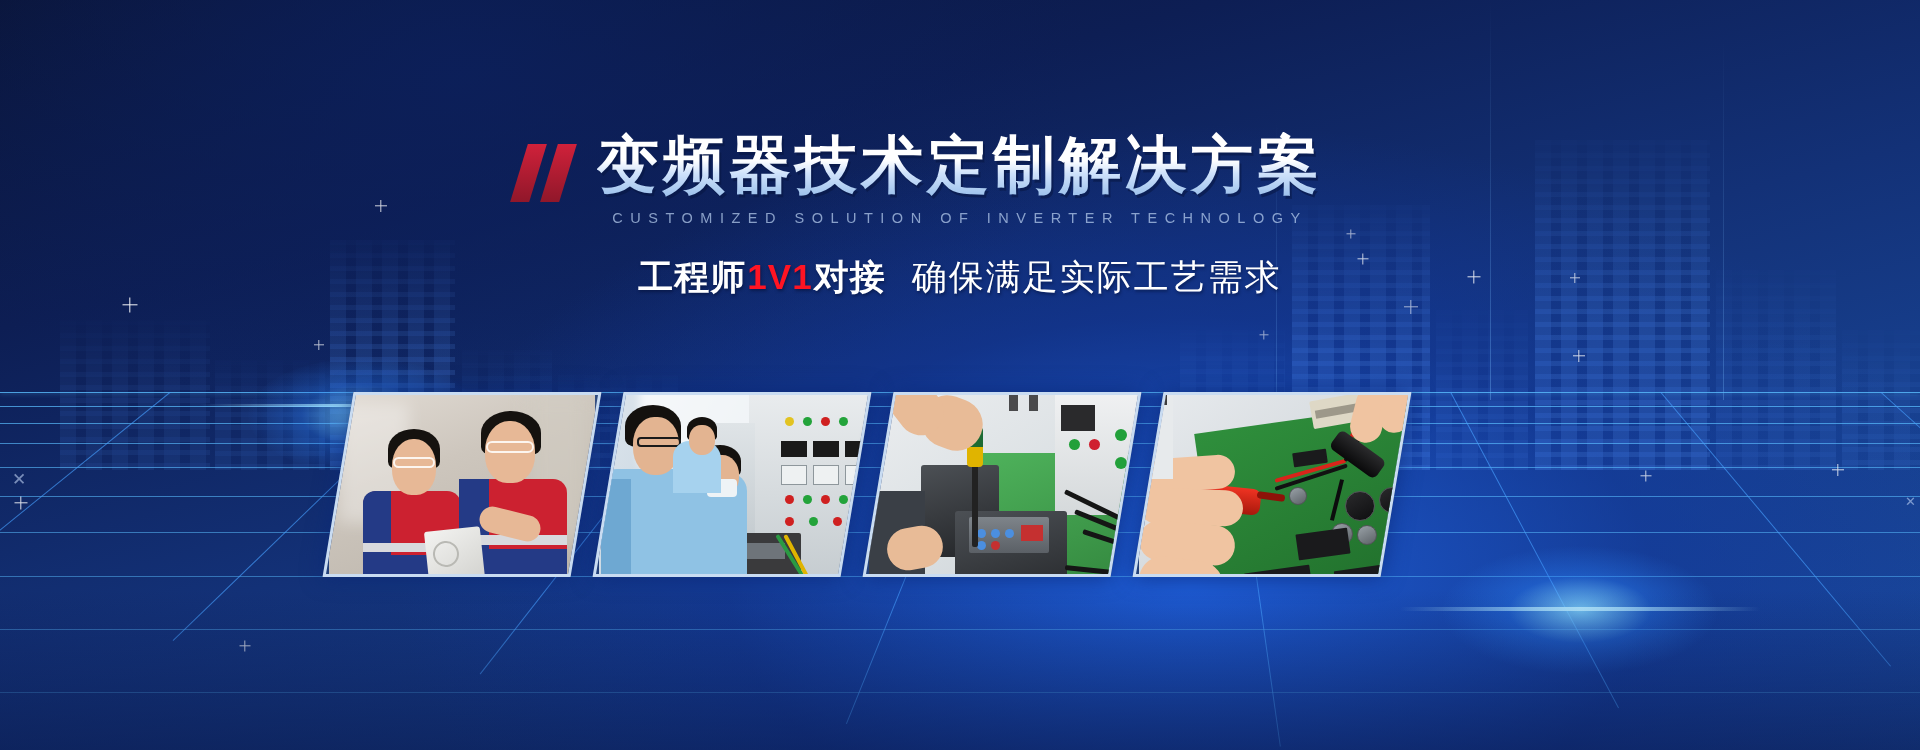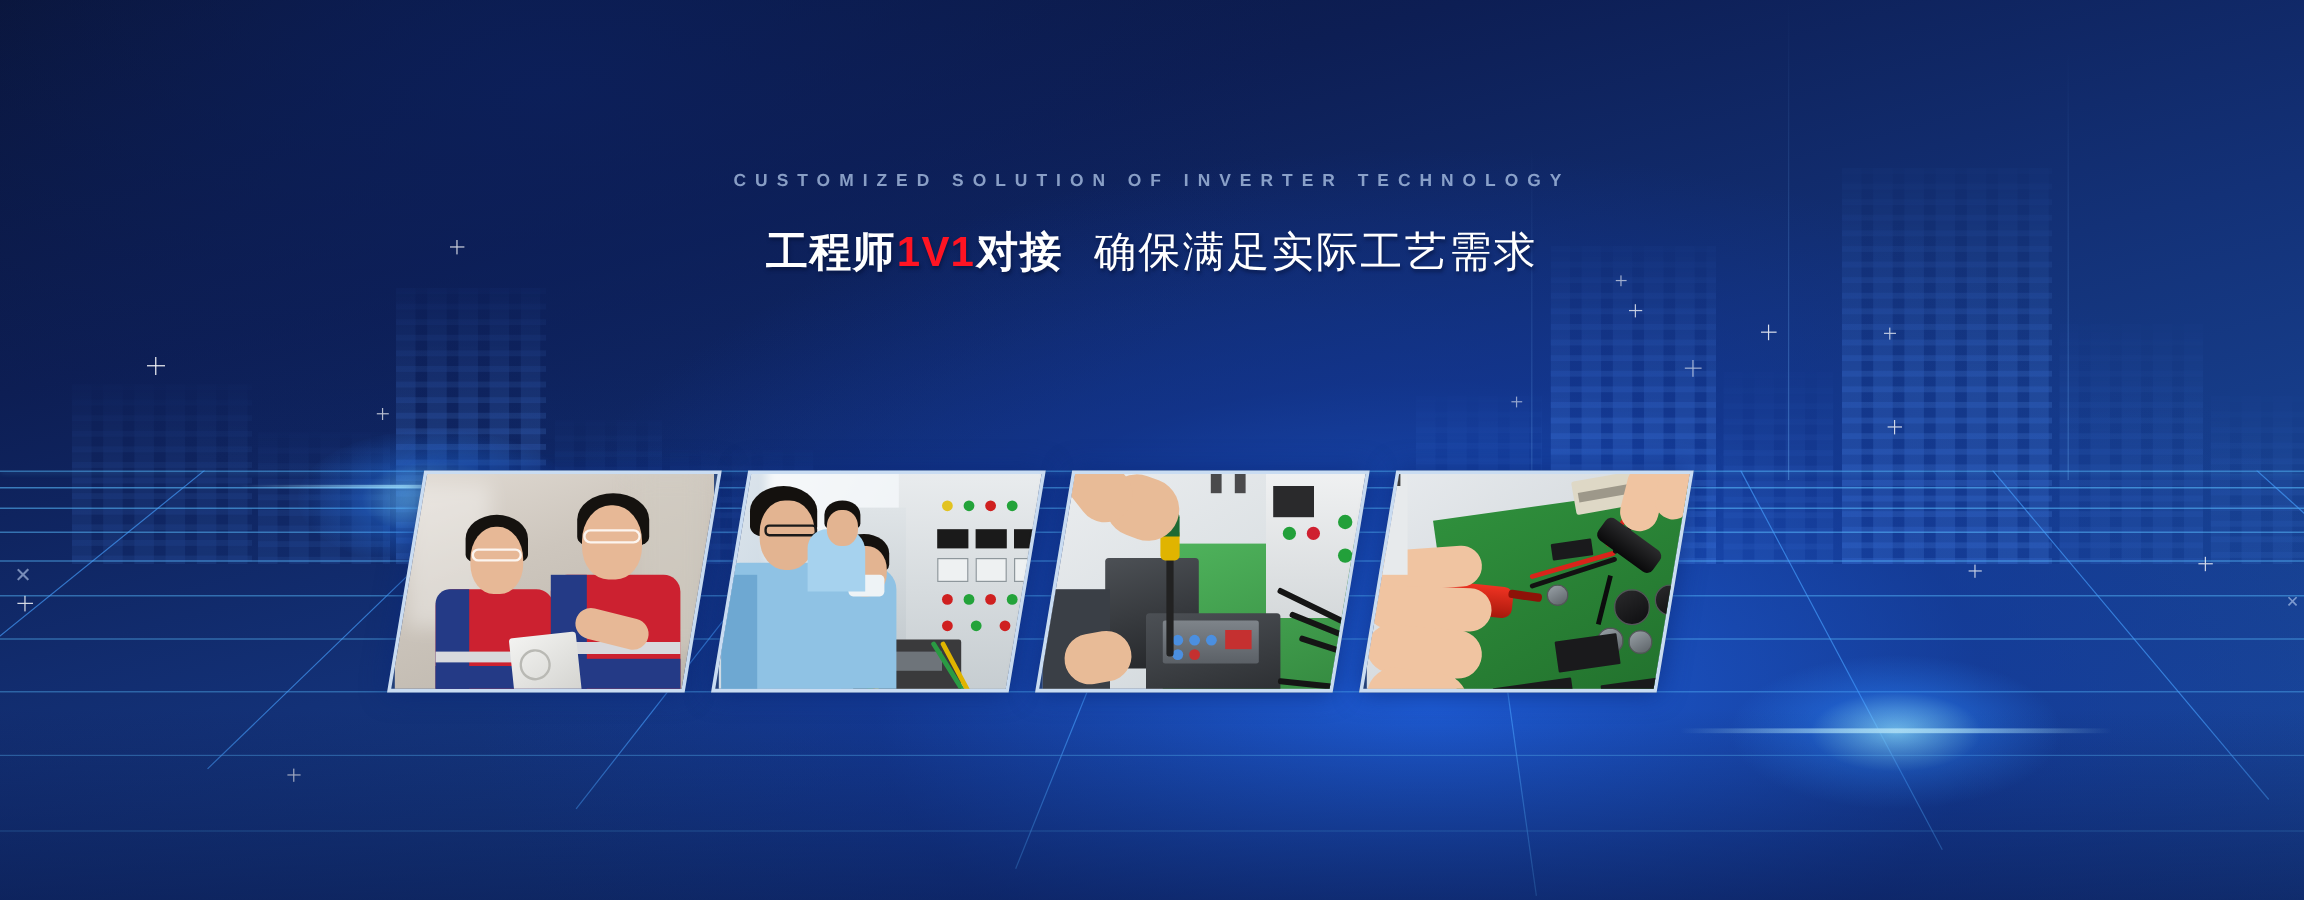--- a/index.html
+++ b/index.html
@@ -68,21 +68,21 @@
     font-size:62px; font-weight:bold; letter-spacing:4px;
     line-height:1.08;
     background:linear-gradient(180deg,#ffffff 0%,#ffffff 42%,#cfe2fb 62%,#96bdea 100%);
     -webkit-background-clip:text; background-clip:text;
     color:transparent; -webkit-text-fill-color:transparent;
     filter:drop-shadow(2px 3px 0 rgba(8,22,66,.55));
     display:inline-block;
   }
   .subtitle-en{
     margin-top:11px;
-    font-size:14.5px; letter-spacing:7.5px; font-weight:bold;
+    font-size:14.5px; letter-spacing:7.5px; font-weight:normal;
     color:rgba(190,212,244,.70);
   }
   .tagline{
     margin-top:28px;
     font-size:35px; font-weight:bold; color:#ffffff; letter-spacing:1px;
     text-shadow:1px 2px 3px rgba(4,14,48,.5);
     text-align:center;
   }
   .tagline .hl{ color:#ff1423; padding:0 1px; }
   .tagline .gap{ display:inline-block; width:26px; }
@@ -219,20 +219,27 @@
   <div class="spark" style="left:1573px;top:350px; width:12px; height:12px; opacity:.80;"></div>
   <div class="spark" style="left:1640px;top:470px; width:11px; height:11px; opacity:.75;"></div>
   <div class="spark" style="left:1832px;top:464px; width:12px; height:12px; opacity:.80;"></div>
   <div class="spark" style="left:1404px;top:300px; width:14px; height:14px; opacity:.60;"></div>
   <div class="spark" style="left:1259px;top:330px; width:9px;  height:9px;  opacity:.55;"></div>
   <div class="xmark" style="left:12px; top:471px;">✕</div>
   <div class="xmark" style="left:1905px; top:495px; font-size:13px;">✕</div>
 
   <div class="textwrap">
 
+    <div class="titlerow">
+      <span class="quote">
+        <i class="q1"></i>
+          <i class="q2"></i>
+      </span>
+      <span class="title">变频器技术定制解决方案</span>
+    </div>
 
     <div class="subtitle-en">CUSTOMIZED SOLUTION OF INVERTER TECHNOLOGY</div>
 
     <div class="tagline">
       <span>工程师</span><span class="hl">1V1</span><span>对接</span><span class="gap"></span><span class="plain">确保满足实际工艺需求</span>
     </div>
   </div>
 
   <div class="strip">
 

